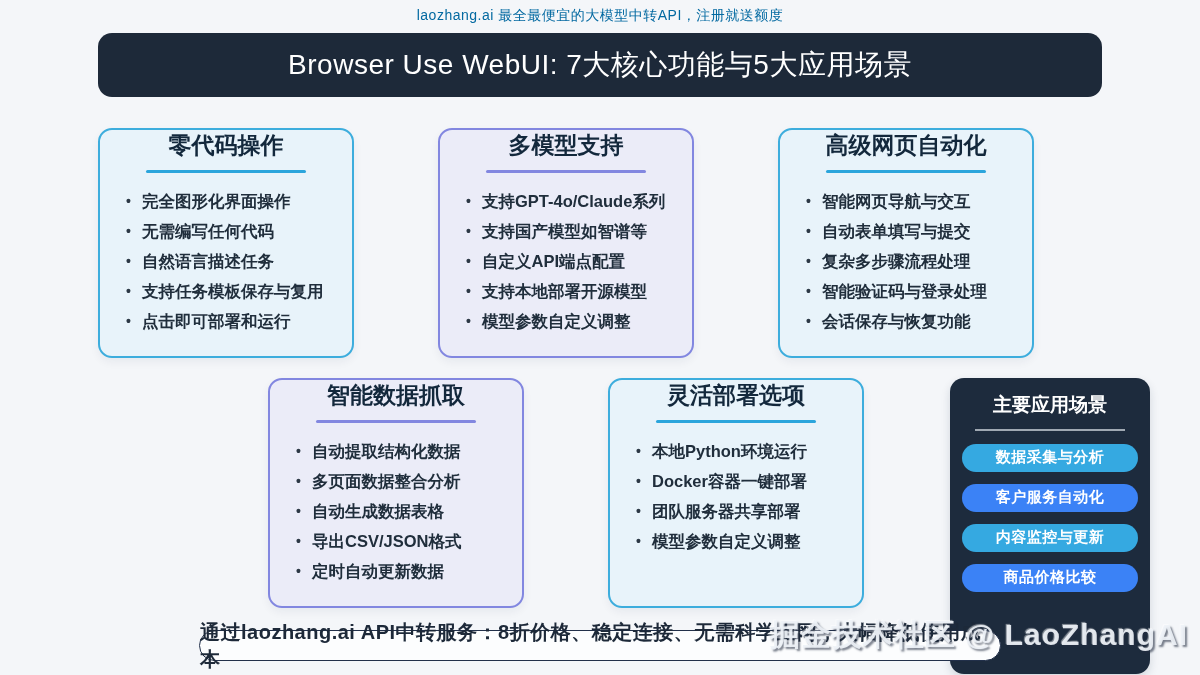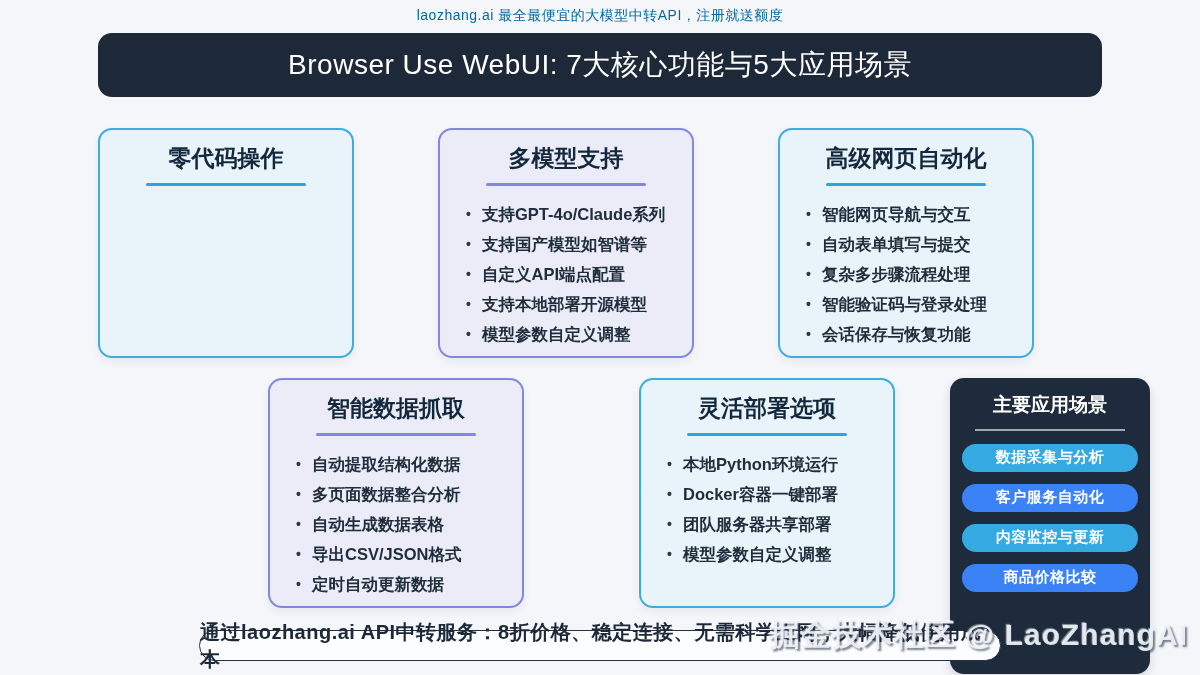--- a/index.html
+++ b/index.html
@@ -35,21 +35,20 @@
     font-weight: 400;
     letter-spacing: 0.5px;
   }
 
   .card {
     position: absolute;
     width: 256px; height: 230px;
     border-radius: 14px;
     border: 2px solid;
     box-shadow: 0 4px 10px rgba(20,40,70,0.06);
-    padding-top: 13px;
   }
   .card.blue   { background: #e8f3fa; border-color: #3daddd; }
   .card.purple { background: #ebecf8; border-color: #8287e0; }
 
   .card-title {
     text-align: center;
     font-size: 23px;
     font-weight: 700;
     color: #13283c;
   }
@@ -79,21 +78,21 @@
     position: absolute;
     left: 0; top: 0;
     font-size: 14px;
     color: #2c3845;
   }
 
   .pos-c1 { left: 98px;  top: 128px; }
   .pos-c2 { left: 438px; top: 128px; }
   .pos-c3 { left: 778px; top: 128px; }
   .pos-c4 { left: 268px; top: 378px; }
-  .pos-c5 { left: 608px; top: 378px; margin-left: 31px; }
+  .pos-c5 { left: 608px; top: 378px; }
 
   .dark-card {
     position: absolute;
     left: 950px; top: 378px;
     width: 200px; height: 296px;
     background: #1d2b3d;
     border-radius: 14px;
     padding-top: 14px;
     box-shadow: 0 4px 10px rgba(20,40,70,0.15);
   }
@@ -158,20 +157,27 @@
 
 <div class="banner">laozhang.ai 最全最便宜的大模型中转API，注册就送额度</div>
 
 <div class="header-bar">
   <h1>Browser Use WebUI: 7大核心功能与5大应用场景</h1>
 </div>
 
 <div class="card blue pos-c1">
   <div class="card-title">零代码操作</div>
   <div class="title-underline"></div>
+  <ul>
+    <li>完全图形化界面操作</li>
+    <li>无需编写任何代码</li>
+    <li>自然语言描述任务</li>
+    <li>支持任务模板保存与复用</li>
+    <li>点击即可部署和运行</li>
+  </ul>
 </div>
 
 <div class="card purple pos-c2">
   <div class="card-title">多模型支持</div>
   <div class="title-underline"></div>
   <ul>
     <li>支持GPT-4o/Claude系列</li>
     <li>支持国产模型如智谱等</li>
     <li>自定义API端点配置</li>
     <li>支持本地部署开源模型</li>

